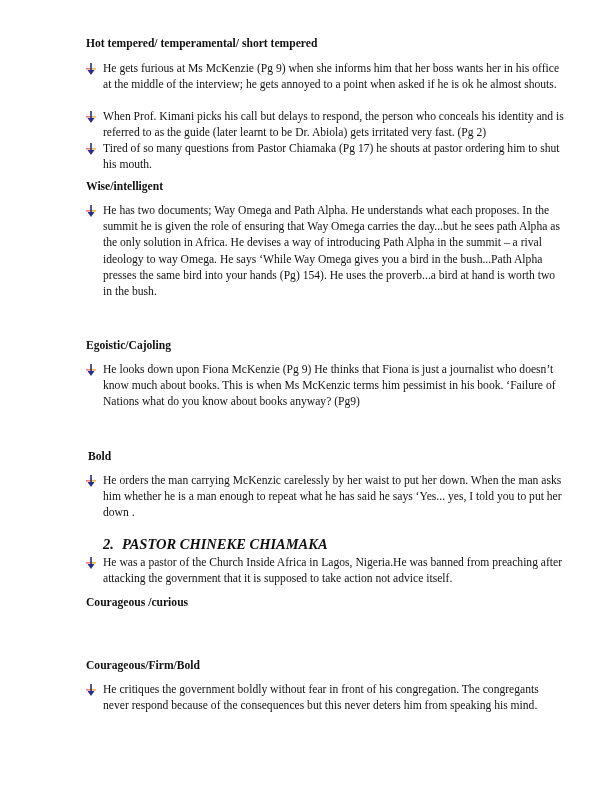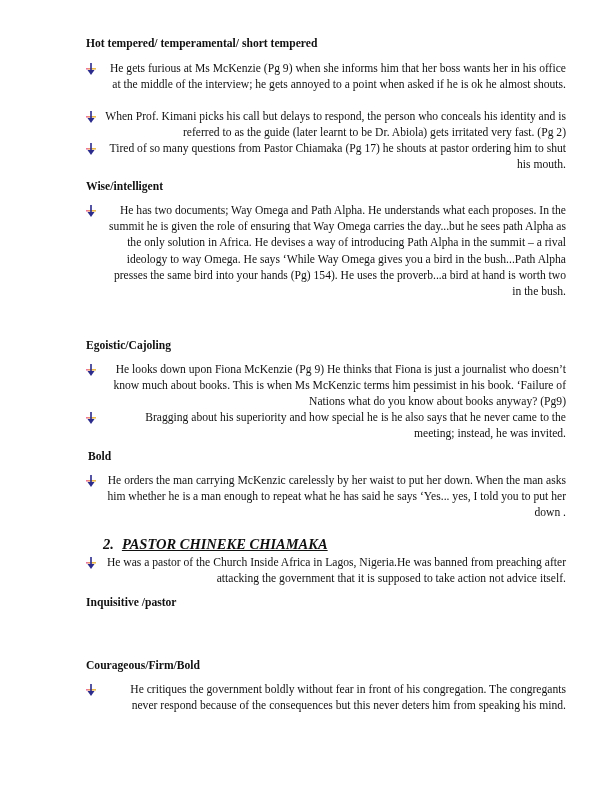--- a/index.html
+++ b/index.html
@@ -1,25 +1,25 @@
 <!DOCTYPE html>
 <html><head>
 <meta charset="utf-8">
 <style>
   html, body { margin: 0; padding: 0; background: #ffffff; }
   body { width: 612px; height: 792px; position: relative; overflow: hidden;
          font-family: "Liberation Serif", "DejaVu Serif", serif; color: #111; }
   .page { position: absolute; left: 0; top: 0; width: 612px; height: 792px; margin-left: 22px; }
   .heading { position: absolute; left: 64px; font-weight: bold; font-size: 11.6px; }
-  .bullet { position: absolute; left: 64px; width: 480px; font-size: 11.6px; line-height: 16.2px; text-align: right; }
+  .bullet { position: absolute; left: 64px; width: 480px; font-size: 11.6px; line-height: 16.2px; }
   .bullet .icon { position: absolute; left: 0; top: 2px; width: 10px; height: 12px; }
   .bullet .text { display: block; margin-left: 17px; }
   .section-title { position: absolute; left: 81px; font-weight: bold; font-style: italic; font-size: 14.5px; }
   .section-title .num { margin-right: 8px; }
-  .section-title .name { text-decoration: underline; }
+  .section-title .name { }
 </style>
 </head>
 <body>
 
 <svg width="0" height="0" style="position:absolute">
   <defs>
     <linearGradient id="ag" x1="0" y1="0" x2="1" y2="0">
       <stop offset="0" stop-color="#e86ab0"></stop>
       <stop offset="0.5" stop-color="#f0b040"></stop>
       <stop offset="1" stop-color="#e8c050"></stop>
@@ -65,26 +65,20 @@
   </div>
 
   <div class="heading" style="top:339px">Egoistic/Cajoling</div>
 
   <div class="bullet" style="top:362px">
     <svg class="icon">
         <use href="#arrow"></use>
       </svg>
     <span class="text">He looks down upon Fiona McKenzie (Pg 9) He thinks that Fiona is just a journalist who doesn’t know much about books. This is when Ms McKenzic terms him pessimist in his book. ‘Failure of Nations what do you know about books anyway? (Pg9)</span>
   </div>
-  <div class="bullet" style="top:410px">
-    <svg class="icon">
-        <use href="#arrow"></use>
-      </svg>
-    <span class="text">Bragging about his superiority and how special he is he also says that he never came to the meeting; instead, he was invited.</span>
-  </div>
 
   <div class="heading" style="top:450px;left:66px">Bold</div>
 
   <div class="bullet" style="top:473px">
     <svg class="icon">
         <use href="#arrow"></use>
       </svg>
     <span class="text">He orders the man carrying McKenzic carelessly by her waist to put her down. When the man asks him whether he is a man enough to repeat what he has said he says ‘Yes... yes, I told you to put her down .</span>
   </div>
 
@@ -92,21 +86,21 @@
     <span class="num">2.</span><span class="name">PASTOR CHINEKE CHIAMAKA</span>
   </div>
 
   <div class="bullet" style="top:555px">
     <svg class="icon">
         <use href="#arrow"></use>
       </svg>
     <span class="text">He was a pastor of the Church Inside Africa in Lagos, Nigeria.He was banned from preaching after attacking the government that it is supposed to take action not advice itself.</span>
   </div>
 
-  <div class="heading" style="top:596px">Inquisitive /pastor</div>
+  <div class="heading" style="top:596px">Courageous /curious</div>
 
 
   <div class="heading" style="top:659px">Courageous/Firm/Bold</div>
 
   <div class="bullet" style="top:682px">
     <svg class="icon">
         <use href="#arrow"></use>
       </svg>
     <span class="text">He critiques the government boldly without fear in front of his congregation. The congregants never respond because of the consequences but this never deters him from speaking his mind.</span>
   </div>

